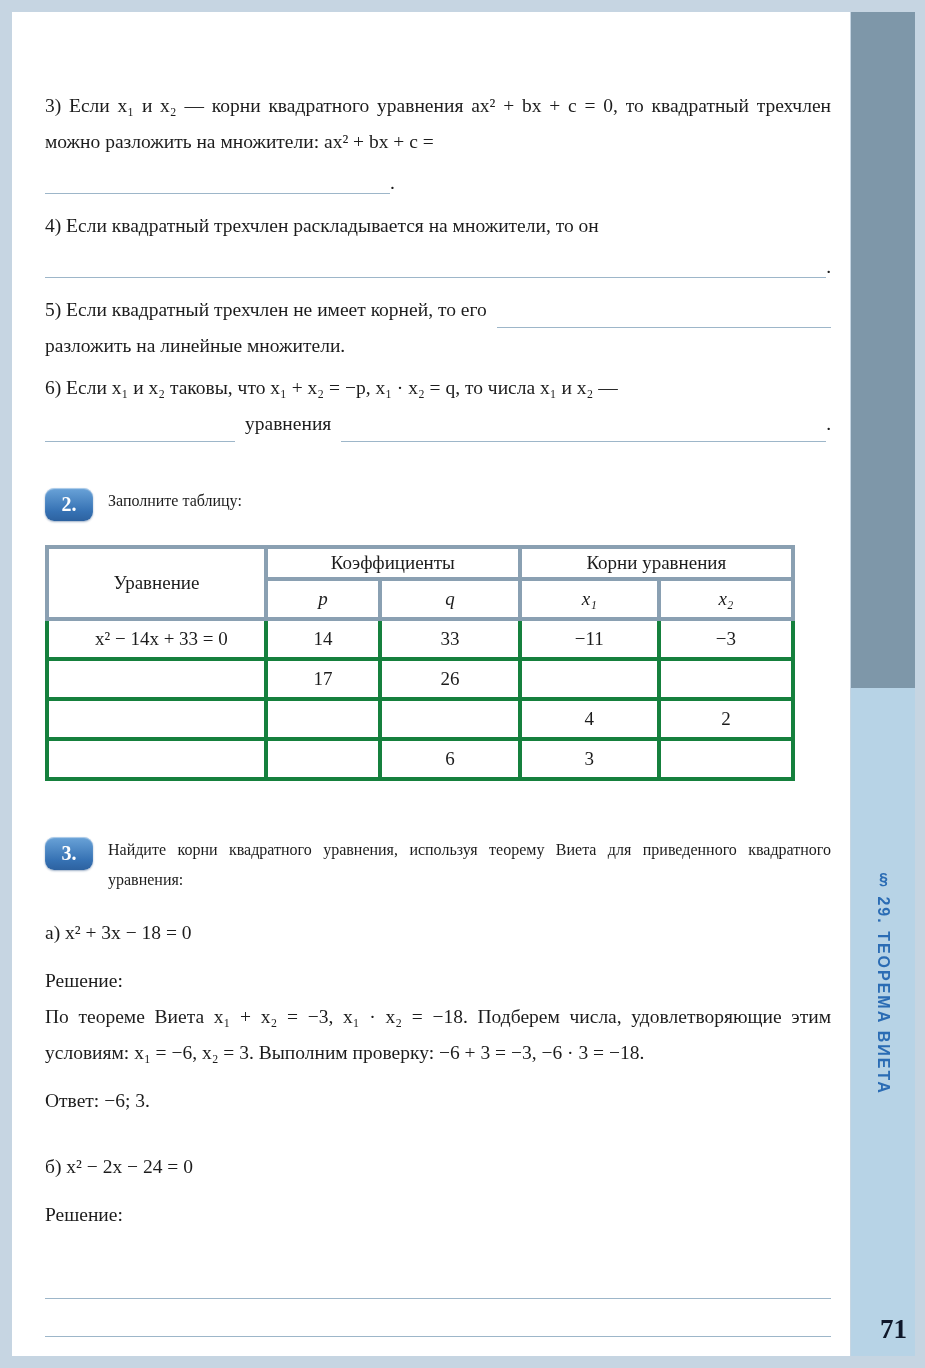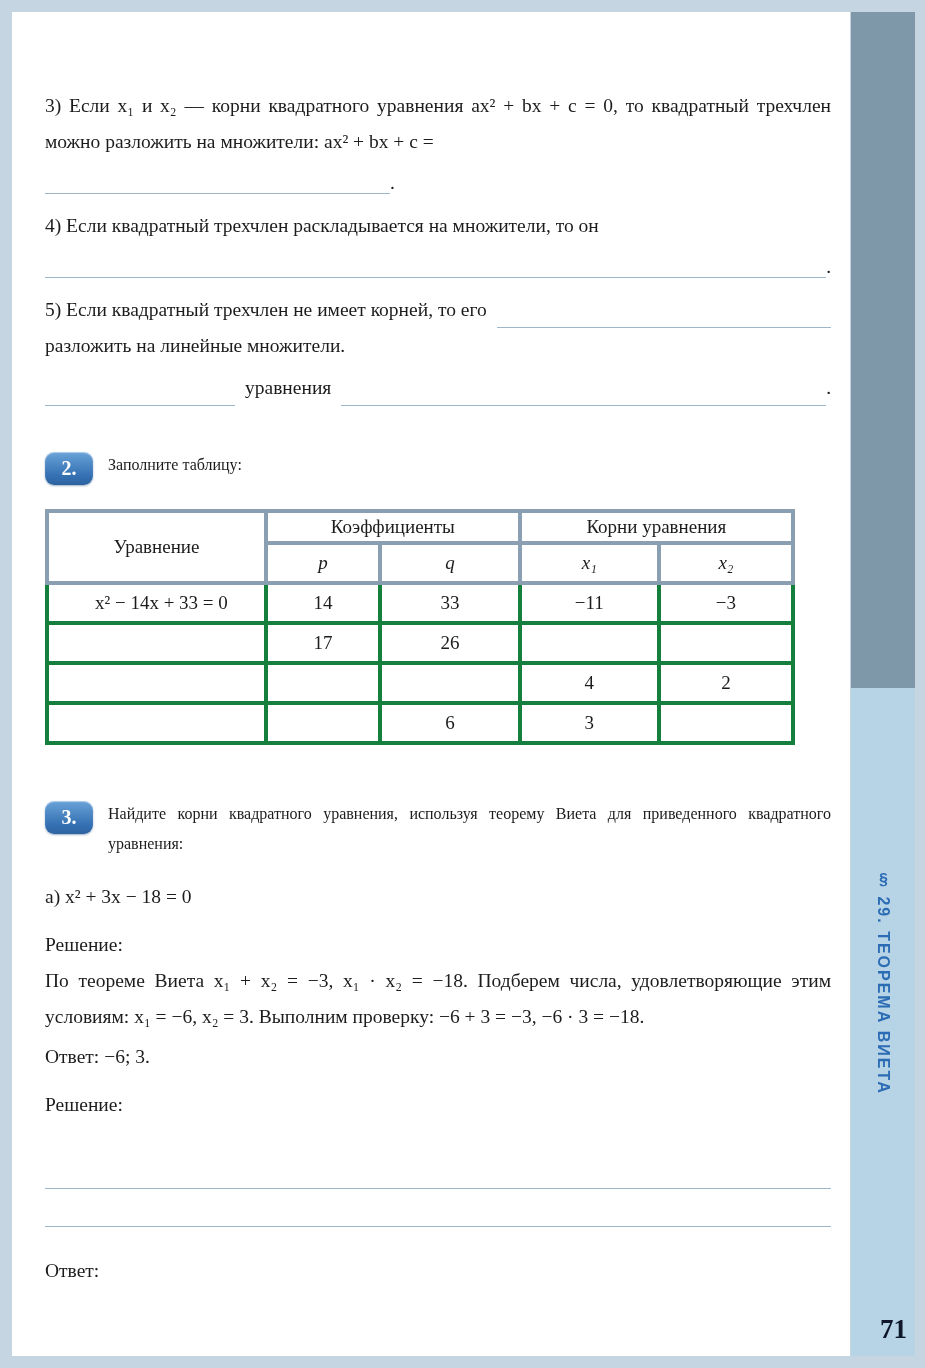--- a/index.html
+++ b/index.html
@@ -126,20 +126,21 @@
     <span class="blank grow"></span>
       <span>.</span>
   </div>
 
   <div class="line-flex">
     <span class="nowrap">5) Если квадратный трехчлен не имеет корней, то его</span>
     <span class="blank grow" style="margin-left:10px"></span>
   </div>
   <p class="para mb6">разложить на линейные множители.</p>
 
+  <p class="para">6) Если x₁ и x₂ таковы, что x₁ + x₂ = −p, x₁ · x₂ = q, то числа x₁ и x₂ —</p>
   <div class="line-flex">
     <span class="blank" style="width:190px"></span>
     <span style="margin:0 10px">уравнения</span>
     <span class="blank grow"></span>
     <span>.</span>
   </div>
 
   <div class="task-block">
     <span class="badge">2.</span>
     <span class="task-title">Заполните таблицу:</span>
@@ -199,22 +200,23 @@
   </table>
 
   <div class="task-block" style="margin-top:54px">
     <span class="badge">3.</span>
     <span class="task-title">Найдите корни квадратного уравнения, используя теорему Виета для приведенного квадратного уравнения:</span>
   </div>
 
   <p class="eq-line">а) x² + 3x − 18 = 0</p>
   <p class="sol-label">Решение:</p>
   <p class="para">По теореме Виета x₁ + x₂ = −3, x₁ · x₂ = −18. Подберем числа, удовлетворяющие этим условиям: x₁ = −6, x₂ = 3. Выполним проверку: −6 + 3 = −3, −6 · 3 = −18.</p>
-  <p class="sol-label" style="margin-top:4px">Ответ: −6; 3.</p>
-
+  <p class="sol-label" style="margin-top:12px">Ответ: −6; 3.</p>
+
+  <p class="eq-line" style="margin-top:30px">б) x² − 2x − 24 = 0</p>
   <p class="sol-label">Решение:</p>
 
   <div class="ruled" style="margin-top:28px"></div>
   <div class="ruled"></div>
 
   <div class="line-flex answer-row">
     <span class="nowrap">Ответ:</span>
 
   </div>
 

